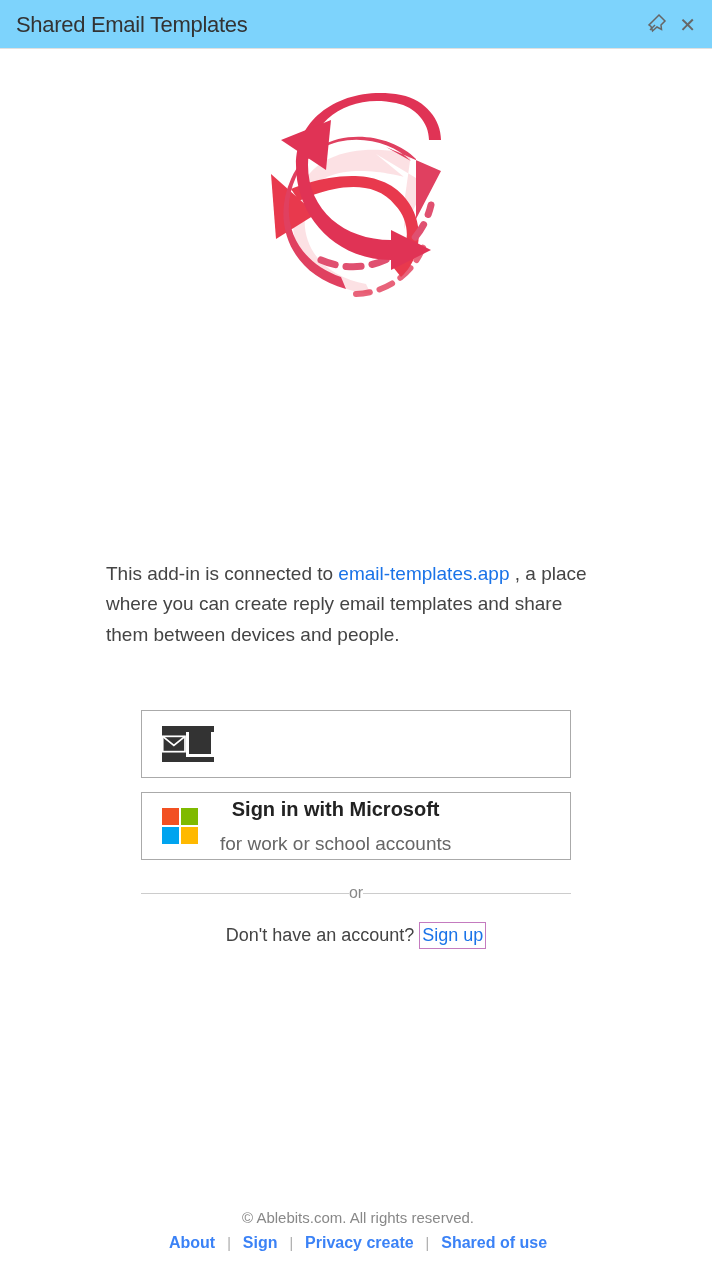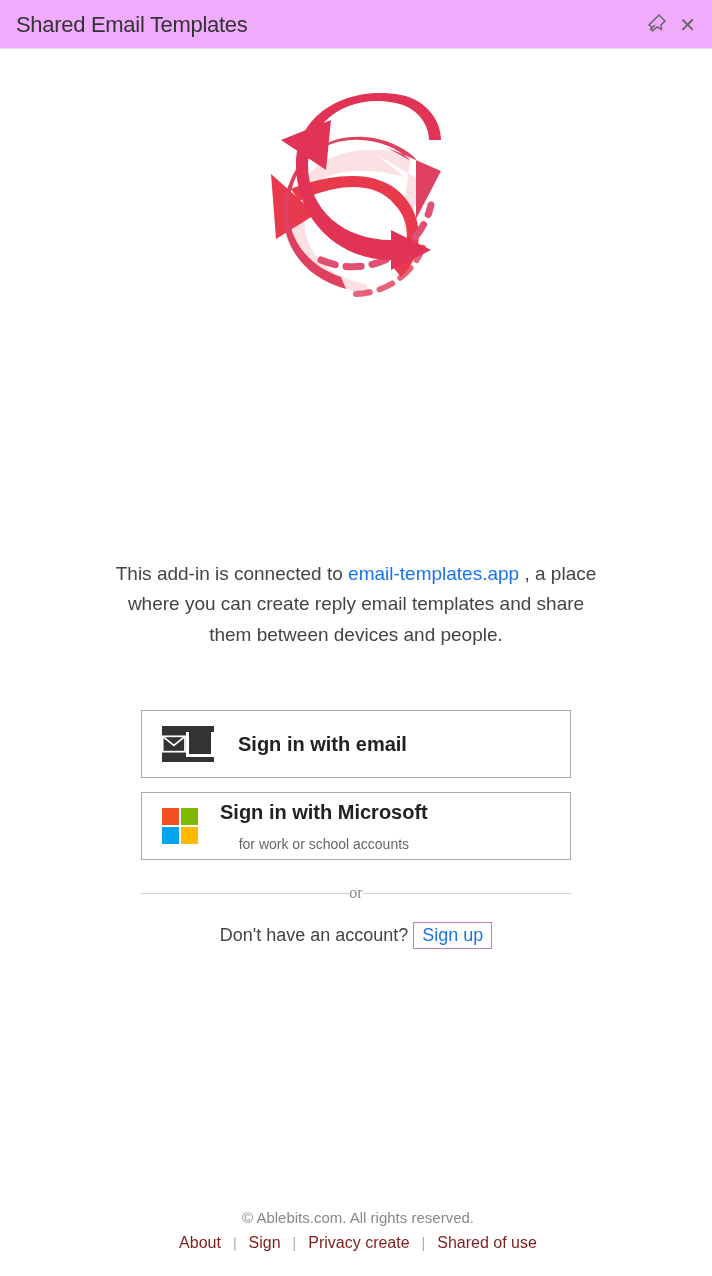--- a/index.html
+++ b/index.html
@@ -17,21 +17,21 @@
       position: relative;
     }
 
     
     .title-bar {
       display: flex;
       align-items: center;
       justify-content: space-between;
       padding: 12px 16px 10px 16px;
       border-bottom: 1px solid #e0e0e0;
-      background: #f0abfc;
+      background: #7dd3fc;
     }
 
     .title-bar-title {
       font-size: 22px;
       font-weight: 400;
       color: #333;
       letter-spacing: -0.3px;
     }
 
     .title-bar-actions {
@@ -71,21 +71,21 @@
       margin-bottom: 30px;
     }
 
     .reply-arrow-svg {
       width: 200px;
       height: 220px;
     }
 
     
     .description {
-      text-align: center;
+      text-align: left;
       font-size: 19px;
       color: #444;
       line-height: 1.6;
       max-width: 500px;
       margin-bottom: 60px;
     }
 
     .description a {
       color: #1a73e8;
       text-decoration: none;
@@ -175,34 +175,33 @@
       gap: 12px;
     }
 
     .btn-microsoft-label {
       font-size: 20px;
       font-weight: 600;
       color: #222;
     }
 
     .btn-microsoft-sub {
-      font-size: 14px;
+      font-size: 19px;
       color: #666;
       font-weight: 400;
     }
 
     
     .or-divider {
       display: flex;
       align-items: center;
       width: 100%;
       max-width: 430px;
       margin-bottom: 20px;
       gap: 0;
-      font-family: Liberation Serif, serif;
     }
 
     .divider-line {
       flex: 1;
       height: 1px;
       background: #ccc;
     }
 
     .or-text {
       font-size: 16px;
@@ -213,21 +212,21 @@
     .signup-section {
       font-size: 18px;
       color: #444;
       margin-bottom: 120px;
     }
 
     .signup-link {
       color: #1a73e8;
       text-decoration: none;
       border: 1.5px solid #c47bbf;
-      padding: 2px 8px;
+      padding: 2px 2px;
       display: inline-block;
     }
 
     
     .footer {
       position: absolute;
       bottom: 0;
       left: 0;
       right: 0;
       padding: 20px 16px 24px 20px;
@@ -243,23 +242,24 @@
 
     .footer-links {
       display: flex;
       justify-content: center;
       align-items: center;
       gap: 0;
       font-size: 16px;
     }
 
     .footer-link {
-      color: #7f1d1d;
+      color: #3b82f6;
       text-decoration: none;
       padding: 0 12px;
+      font-weight: bold;
     }
 
     .footer-separator {
       color: #aaa;
       font-size: 14px;
     }
   </style>
 </head>
 <body>
 
@@ -359,21 +359,20 @@
   <div class="buttons-section">
 
     <button class="btn btn-email">
       <div class="btn-email-icon">
         <svg width="34" height="24" viewBox="0 0 34 24" xmlns="http://www.w3.org/2000/svg">
           <rect x="0" y="0" width="34" height="24" fill="none"></rect>
           <polyline points="1,1 17,14 33,1" fill="none" stroke="white" stroke-width="2.5"></polyline>
           <rect x="1" y="1" width="32" height="22" fill="none" stroke="white" stroke-width="2.5" rx="0"></rect>
         </svg>
       </div>
-      <span class="btn-email-label">Sign in with email</span>
     </button>
 
     <button class="btn btn-microsoft">
       <div class="microsoft-logo">
         <div class="ms-square ms-red"></div>
         <div class="ms-square ms-green"></div>
         <div class="ms-square ms-blue"></div>
         <div class="ms-square ms-yellow"></div>
       </div>
       <div class="btn-microsoft-text">

